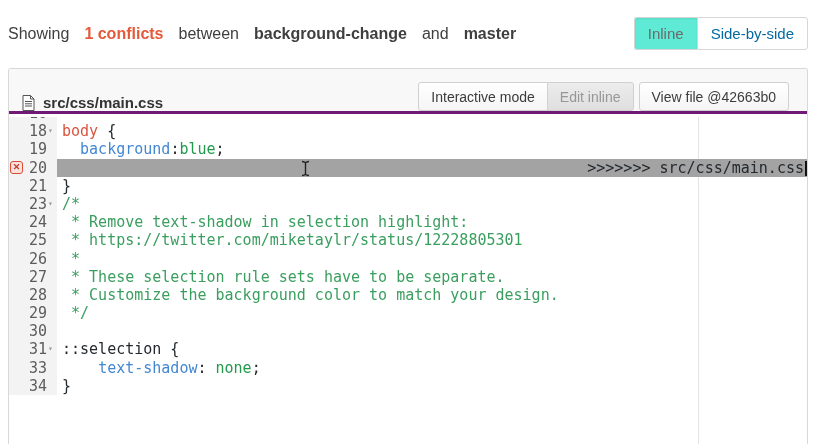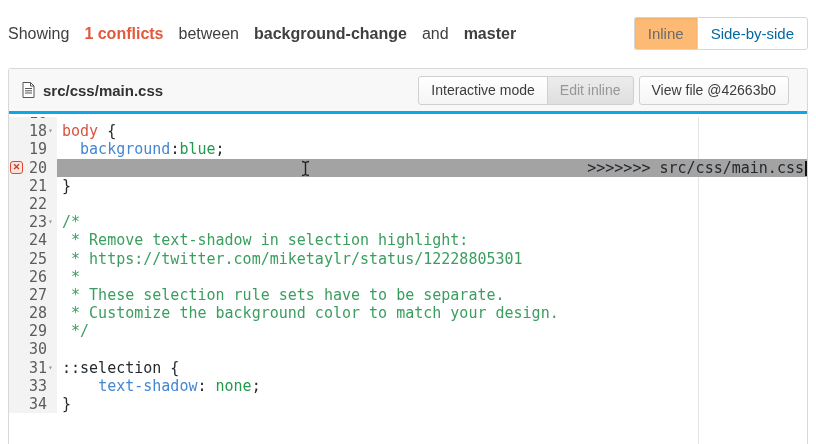--- a/index.html
+++ b/index.html
@@ -11,29 +11,29 @@
   .summary { position:absolute; left:8px; top:25px; display:flex; gap:15px;
     font-size:16px; color:#3f3f3f; white-space:nowrap; }
   .summary .b { font-weight:bold; }
   .summary .red { font-weight:bold; color:#e4593b; }
   .toggle { position:absolute; right:8px; top:17px; display:flex; }
   .tbtn { font-family:"Liberation Sans",sans-serif; font-size:15px; height:33px;
     padding:0 13px; background:#fff; border:1px solid #d6d6d6; color:#0369a1;
     cursor:pointer; }
   .tbtn:first-child { border-radius:3px 0 0 3px; border-right:none; }
   .tbtn:last-child { border-radius:0 3px 3px 0; }
-  .tbtn.active { background:#fdba74; color:#6b6b6b;
+  .tbtn.active { background:#5eead4; color:#6b6b6b;
     box-shadow: inset 0 1px 2px rgba(0,0,0,.08); }
 
   
   .file-panel { position:absolute; top:68px; left:8px; right:8px; bottom:0;
     border:1px solid #d8d8d8; border-bottom:none; border-radius:3px 3px 0 0;
     background:#fff; }
   .file-header { height:45px; background:#f8f8f8; border-radius:2px 2px 0 0;
-    border-bottom:3px solid #0ea5e9; display:flex; align-items:center;
+    border-bottom:3px solid #701a75; display:flex; align-items:flex-end;
     padding:0 18px 0 13px; }
   .file-icon { display:inline-flex; margin-right:8px; }
   .filename { font-size:15px; font-weight:bold; color:#333; }
   .actions { margin-left:auto; display:flex; align-items:center; }
   .btn { font-family:"Liberation Sans",sans-serif; font-size:14px; height:29px;
     padding:0 12px; background:linear-gradient(#fff,#f5f5f5);
     border:1px solid #d0d0d0; color:#3c3c3c; cursor:pointer; white-space:nowrap; }
   .btn-group { display:flex;padding-left:8px; }
   .btn-group .btn:first-child { border-radius:3px 0 0 3px; }
   .btn-group .btn:last-child  { border-radius:0 3px 3px 0; margin-left:-1px; }
@@ -125,24 +125,20 @@
           <div class="gutter"><span class="marker">✕</span><span class="lnum">20</span></div>
           <div class="code"><span class="tk-plain">&gt;&gt;&gt;&gt;&gt;&gt;&gt; src/css/main.css</span><span class="caret"></span><span class="ibeam"><svg width="11" height="17" viewBox="0 0 11 17">
                 <path d="M2 1.5c2 0 2.6 1 3.5 1s1.5-1 3.5-1M5.5 2.5v12M2 15.5c2 0 2.6-1 3.5-1s1.5 1 3.5 1" fill="none" stroke="#222" stroke-width="1.4"></path>
               </svg></span></div>
         </div>
         <div class="cm-row">
           <div class="gutter"><span class="lnum">21</span></div>
           <div class="code"><span class="tk-plain">}</span></div>
         </div>
         <div class="cm-row">
-          <div class="gutter"><span class="lnum">22</span></div>
-          <div class="code"></div>
-        </div>
-        <div class="cm-row">
           <div class="gutter"><span class="lnum">23</span><span class="fold">▾</span></div>
           <div class="code"><span class="tk-comment">/*</span></div>
         </div>
         <div class="cm-row">
           <div class="gutter"><span class="lnum">24</span></div>
           <div class="code"><span class="tk-comment"> * Remove text-shadow in selection highlight:</span></div>
         </div>
         <div class="cm-row">
           <div class="gutter"><span class="lnum">25</span></div>
           <div class="code"><span class="tk-comment"> * https://twitter.com/miketaylr/status/12228805301</span></div>

